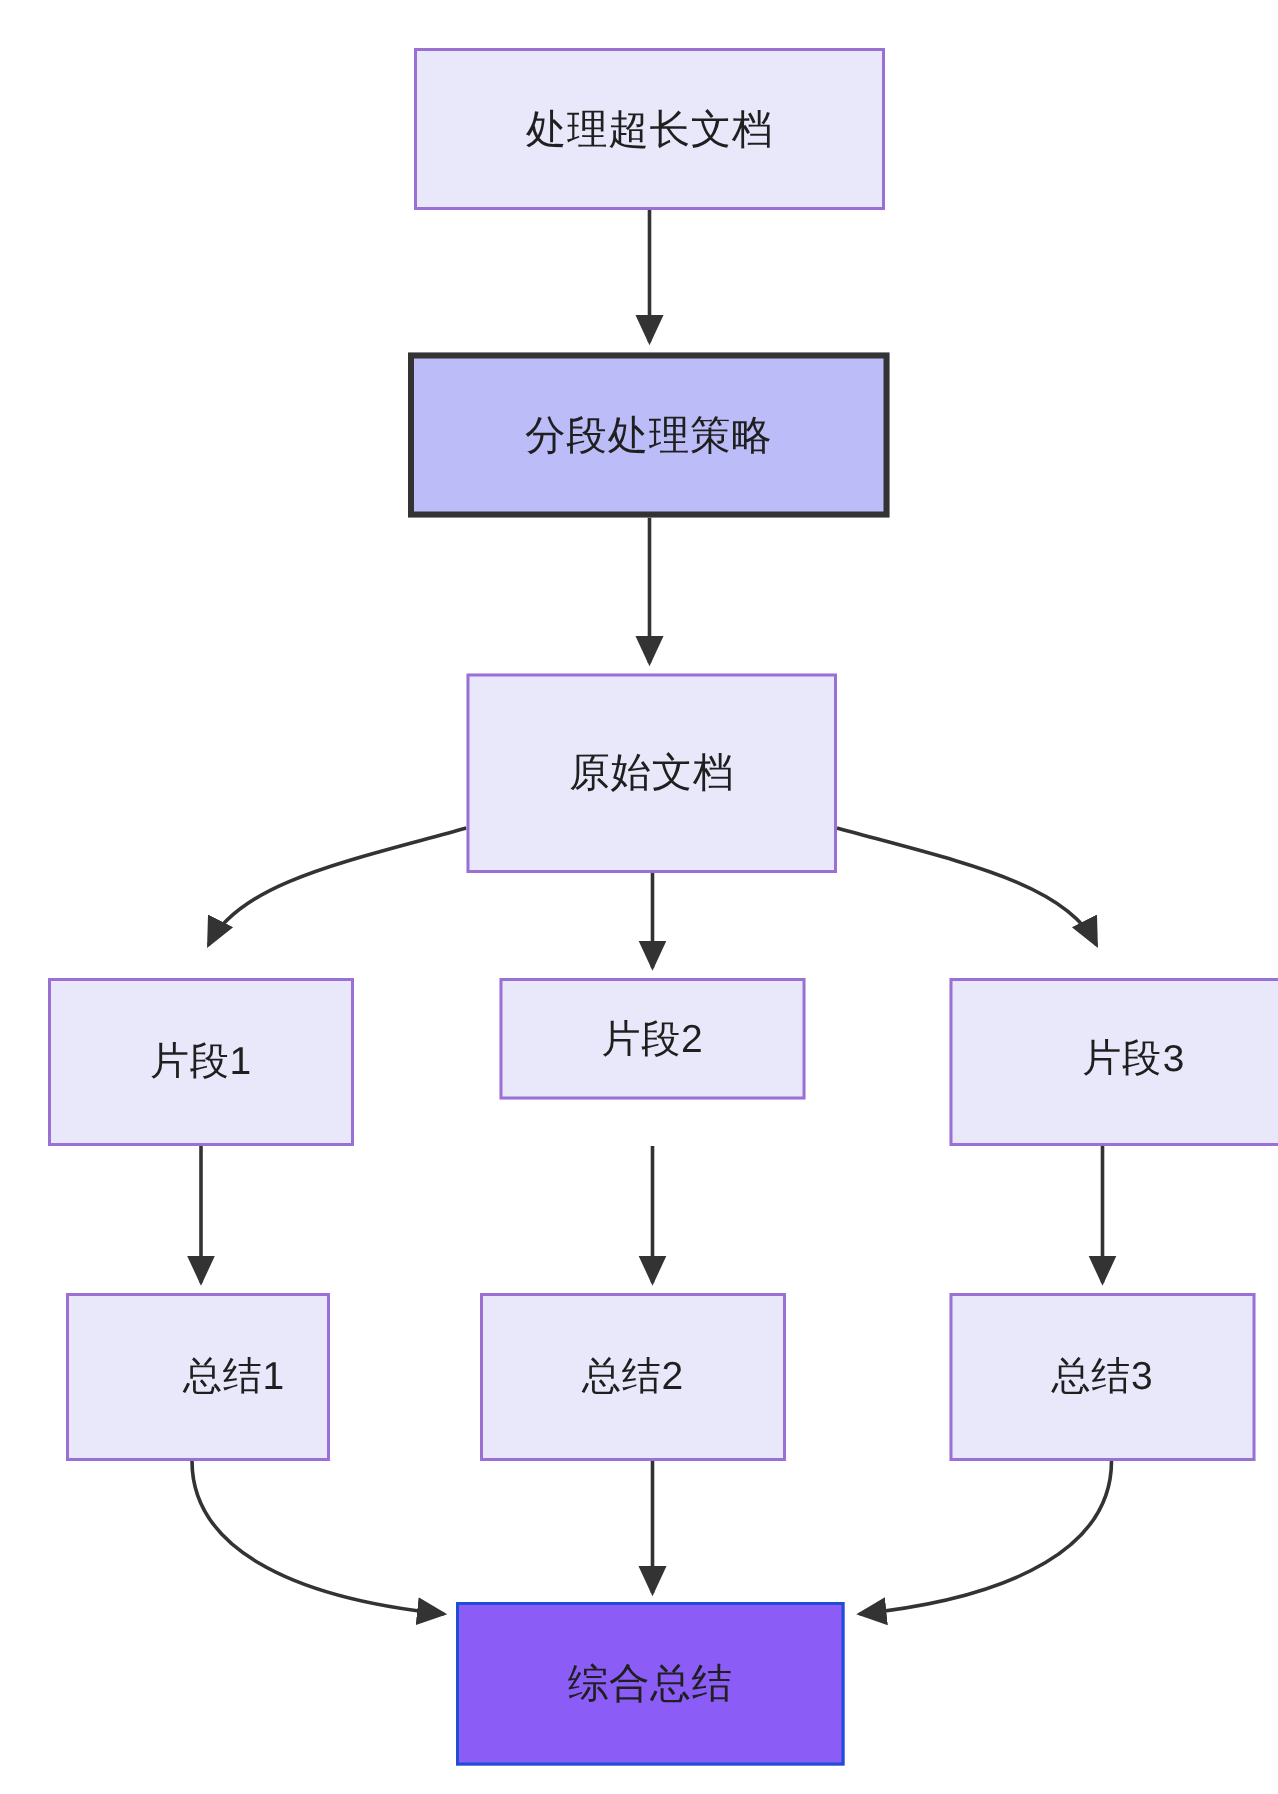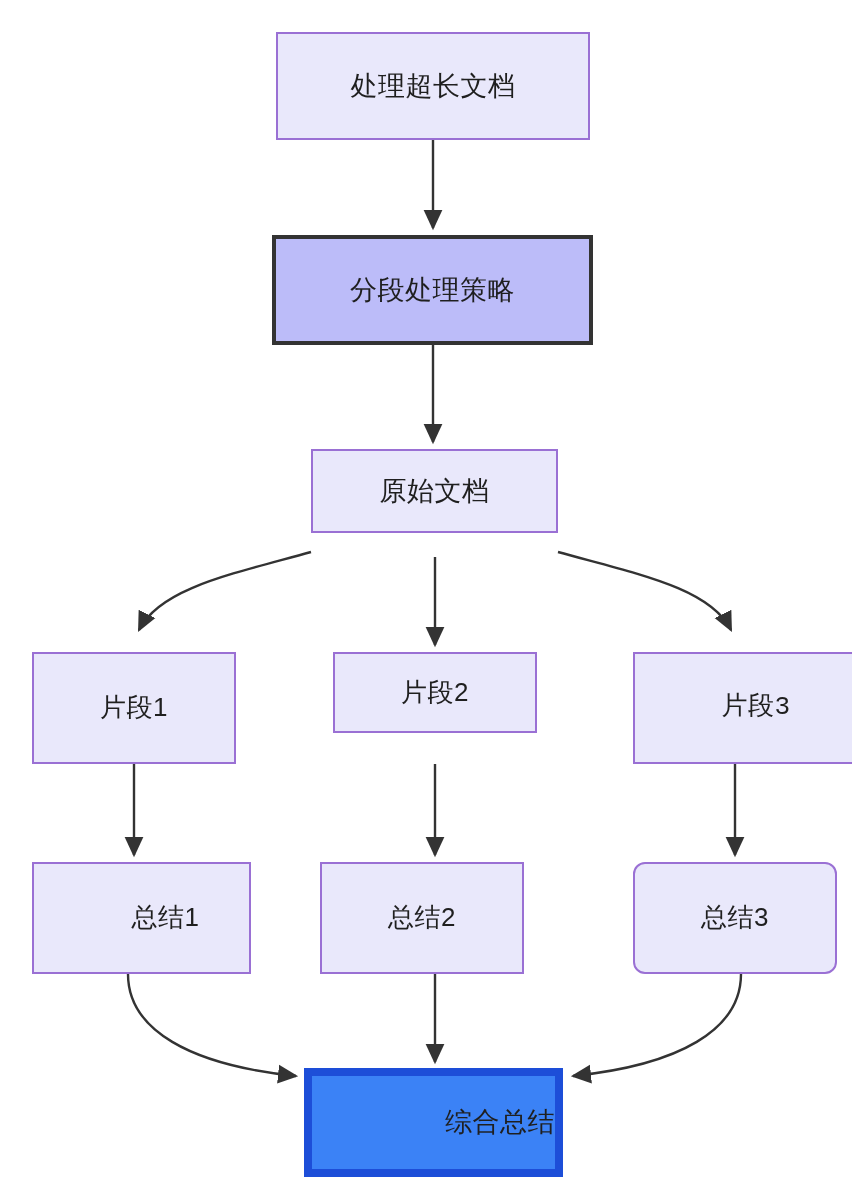--- a/index.html
+++ b/index.html
@@ -39,47 +39,46 @@
   }
   .node-normal {
     background: #e9e8fb;
     border: 2px solid #9a70d4;
   }
   .node-highlight {
     background: #bcbcf9;
     border: 4px solid #333333;
   }
   .node-final {
-    background: #3b82f6;
-    border: 8px solid #1d4ed8;
-    justify-content: flex-end;
+    background: #8b5cf6;
+    border: 2px solid #1d4ed8;
   }
   .node-label {
     color: #1f1f1f;
     font-size: 27px;
     line-height: 1.2;
     letter-spacing: 0.5px;
     white-space: nowrap;
   }
   .node-label-sm {
     font-size: 26px;
   }
 
   
   #node-root      { left: 276px; top: 32px;   width: 314px; height: 108px; }
   #node-strategy  { left: 272px; top: 235px;  width: 321px; height: 110px; }
-  #node-source    { left: 311px; top: 449px;  width: 247px; height: 84px; }
+  #node-source    { left: 311px; top: 449px;  width: 247px; height: 133px; }
 
   #node-chunk-1   { left: 32px;  top: 652px;  width: 204px; height: 112px; justify-content: center; }
   #node-chunk-2   { left: 333px; top: 652px;  width: 204px; height: 81px; }
   #node-chunk-3   { left: 633px; top: 652px;  width: 246px; height: 112px; font-family: Liberation Mono, monospace; }
 
-  #node-summary-1 { left: 32px;  top: 862px;  width: 219px; height: 112px; padding-left: 48px; }
+  #node-summary-1 { left: 44px;  top: 862px;  width: 176px; height: 112px; padding-left: 48px; }
   #node-summary-2 { left: 320px; top: 862px;  width: 204px; height: 112px; }
-  #node-summary-3 { left: 633px; top: 862px;  width: 204px; height: 112px; border-radius: 12px; }
+  #node-summary-3 { left: 633px; top: 862px;  width: 204px; height: 112px; }
 
   #node-final     { left: 304px; top: 1068px; width: 259px; height: 109px; }
 </style>
 </head>
 <body>
 
 <div id="diagram">
 
   <svg class="edge-layer" viewBox="0 0 852 1196" width="852" height="1196" xmlns="http://www.w3.org/2000/svg">
     <defs>

